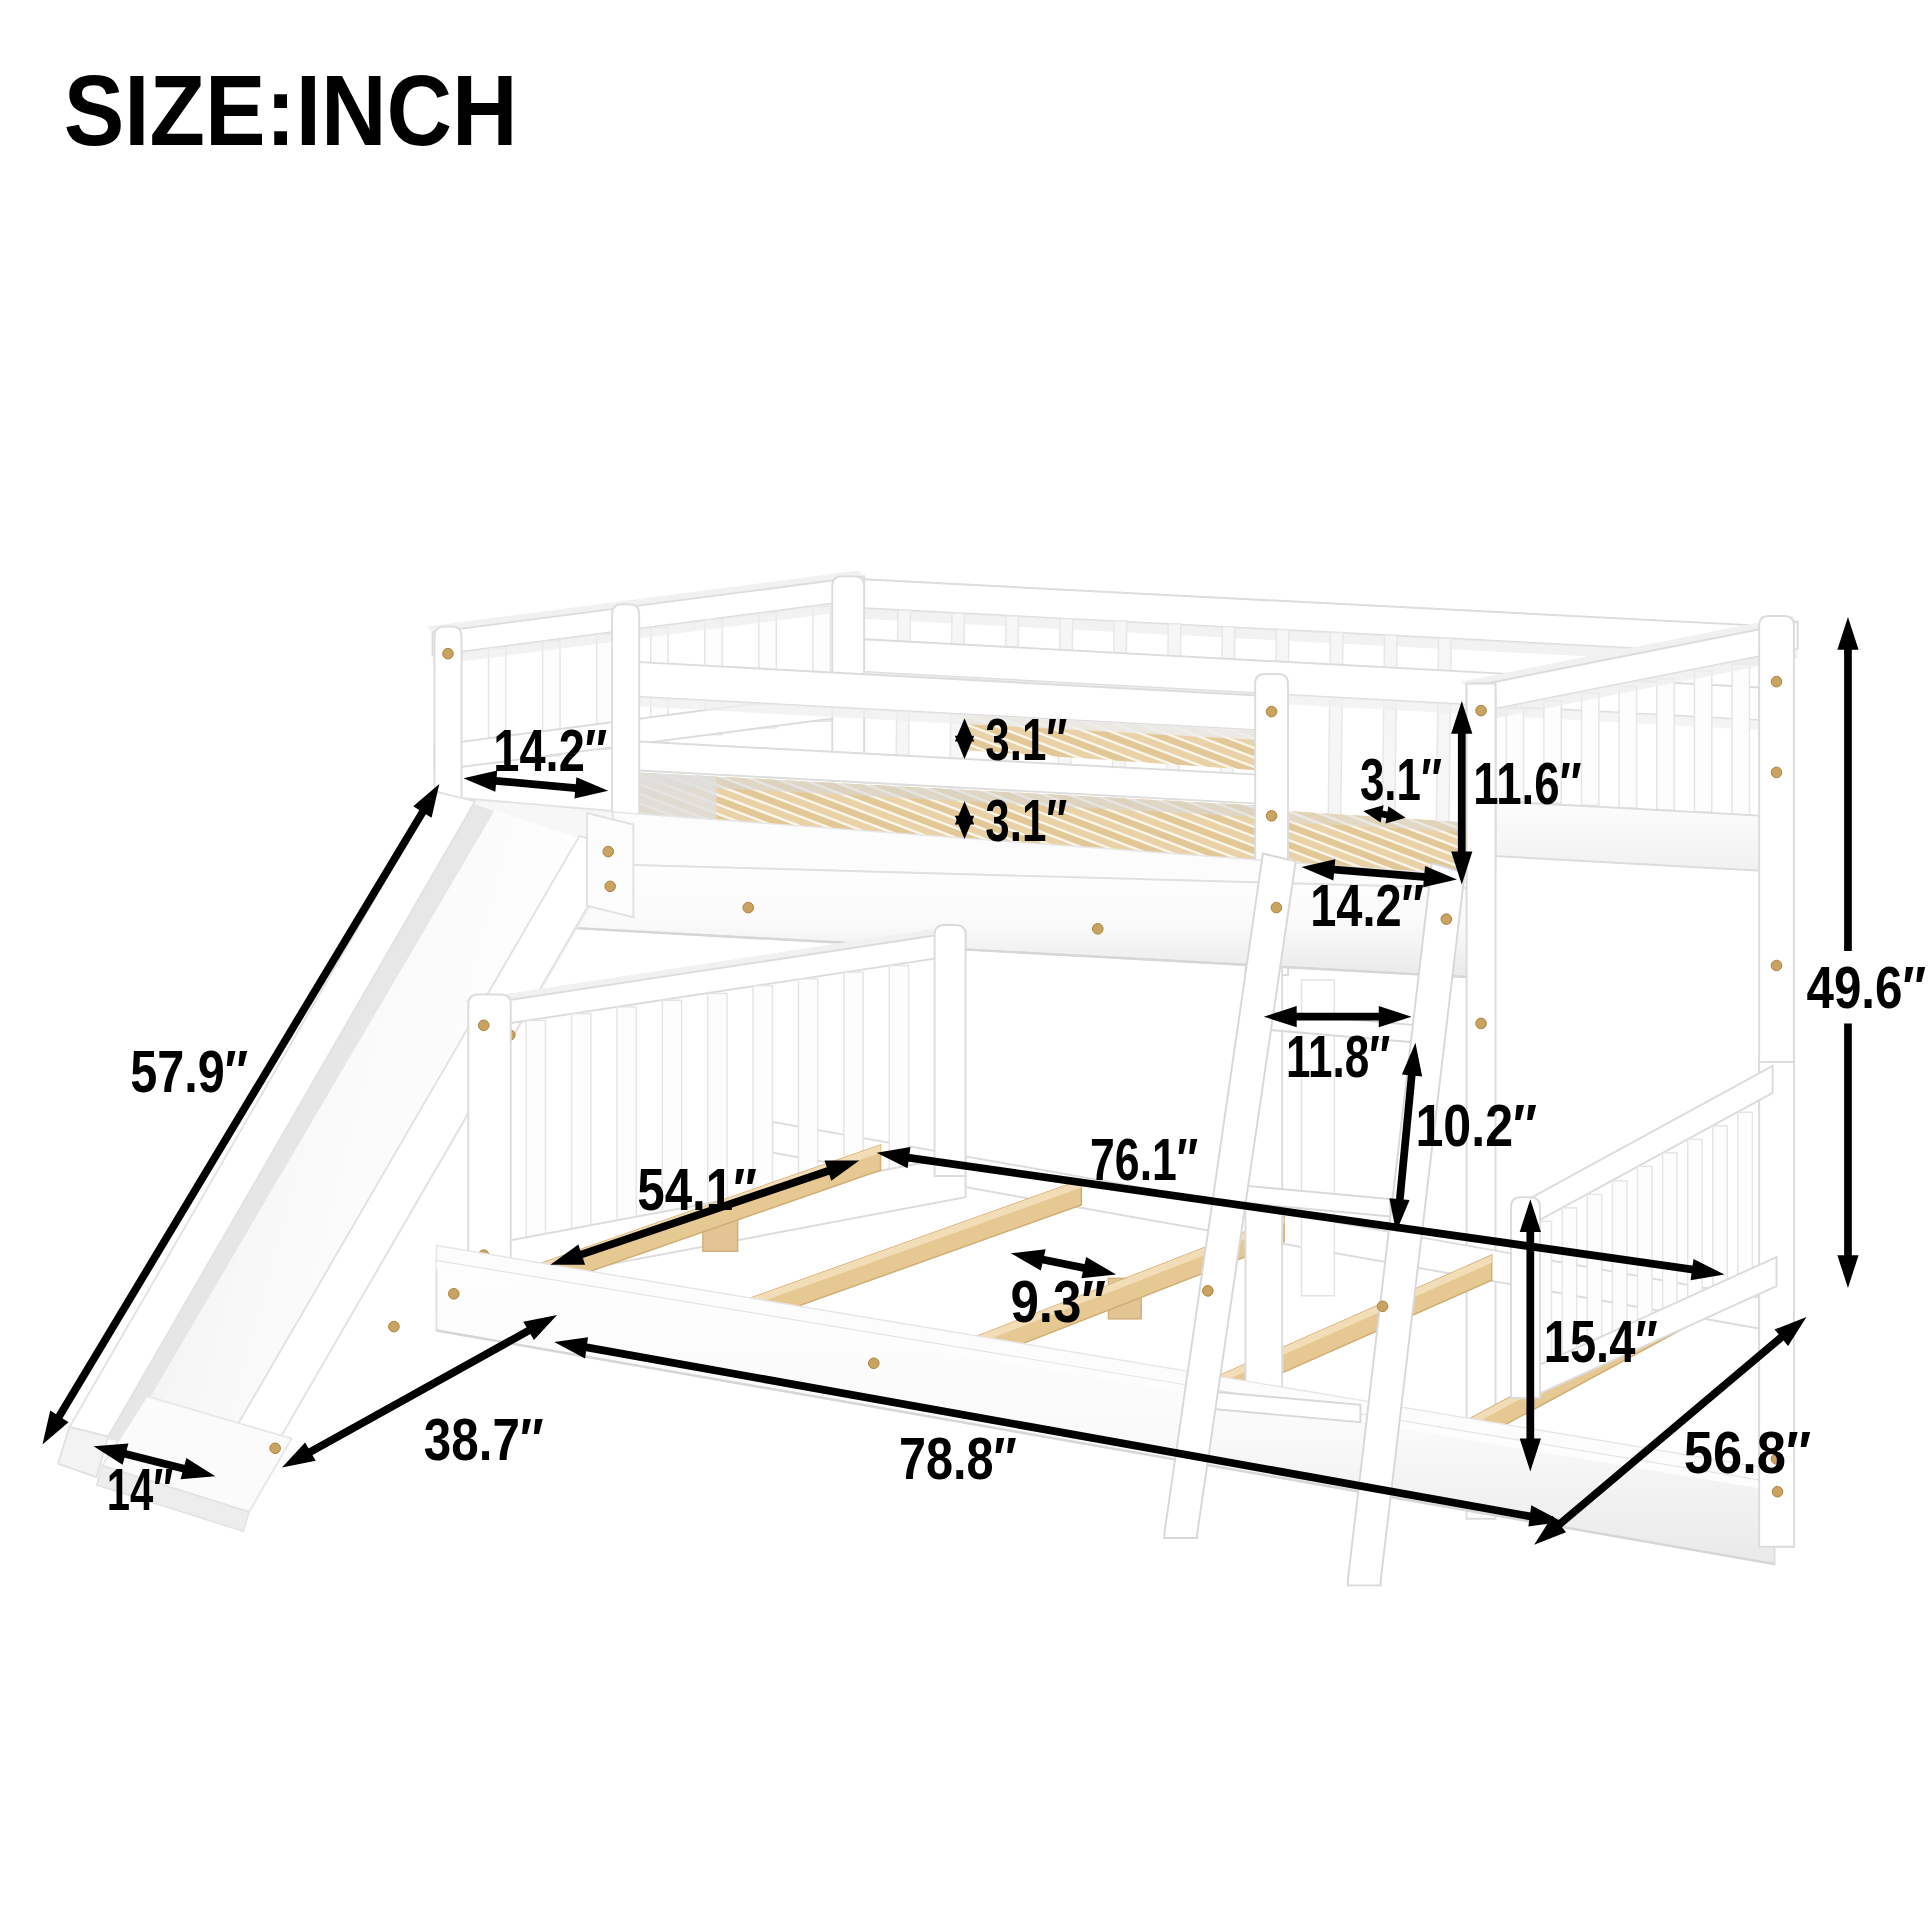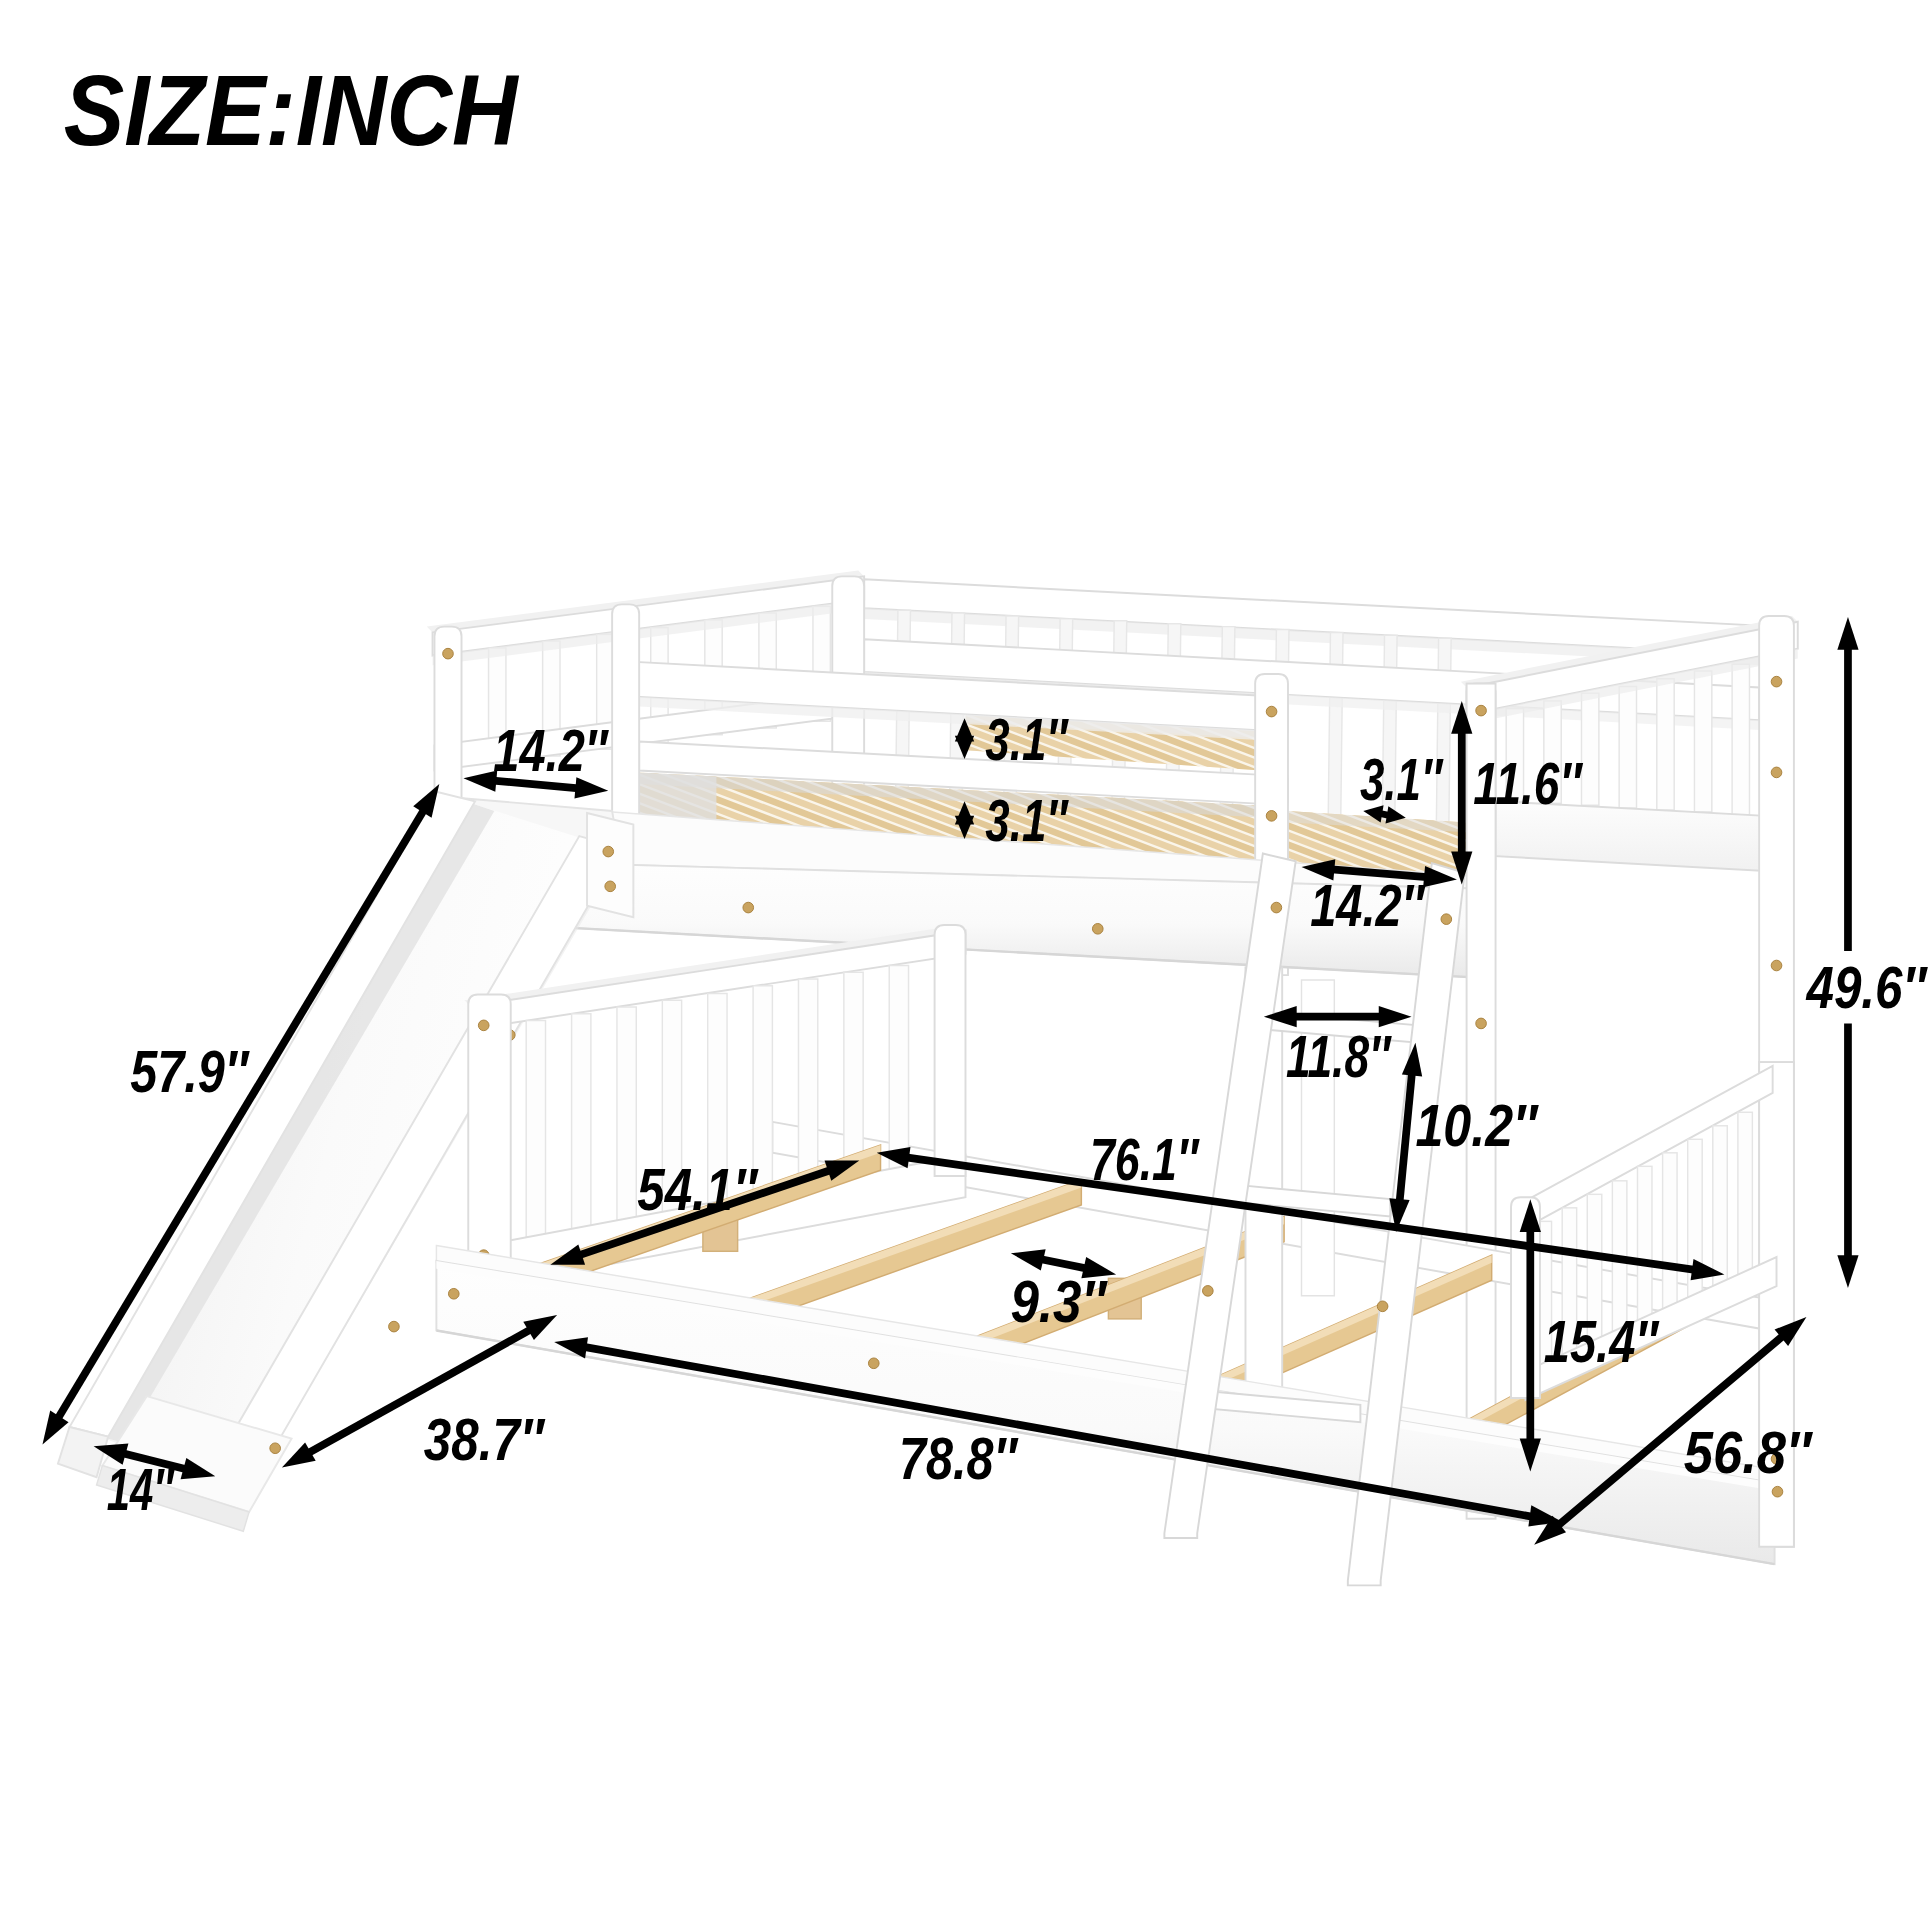--- a/index.html
+++ b/index.html
@@ -1,16 +1,16 @@
 <!DOCTYPE html>
 <html><head>
 <meta charset="utf-8">
 <style>
   html,body{margin:0;padding:0;background:#ffffff;}
-  #page{width:1931px;height:1931px;position:relative;background:#ffffff;overflow:hidden;font-style:italic;}
+  #page{width:1931px;height:1931px;position:relative;background:#ffffff;overflow:hidden;}
   svg{display:block;}
   text{font-family:"Liberation Sans", sans-serif;font-weight:bold;fill:#000000;}
 </style>
 </head>
 <body>
 <div id="page">
 <svg width="1931" height="1931" viewBox="0 0 2000 2000">
 <defs>
   <linearGradient id="gfr" x1="0" y1="0" x2="0" y2="1">
     <stop offset="0" stop-color="#fefefe"></stop>

